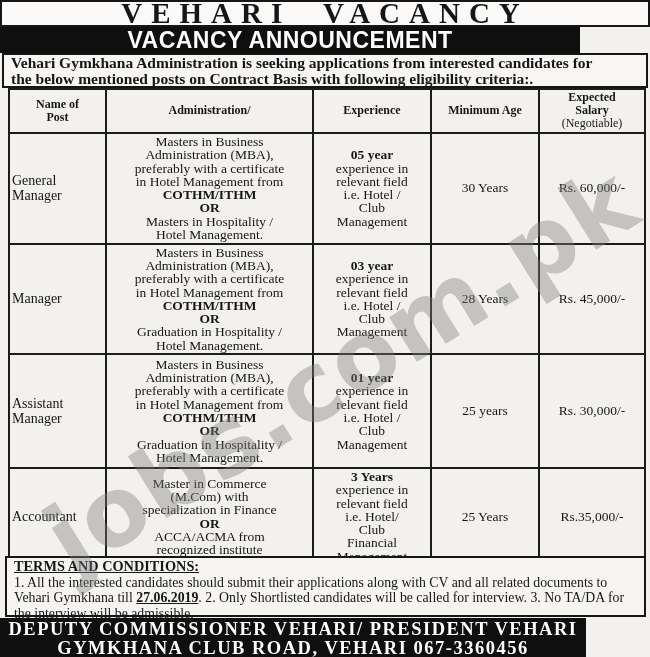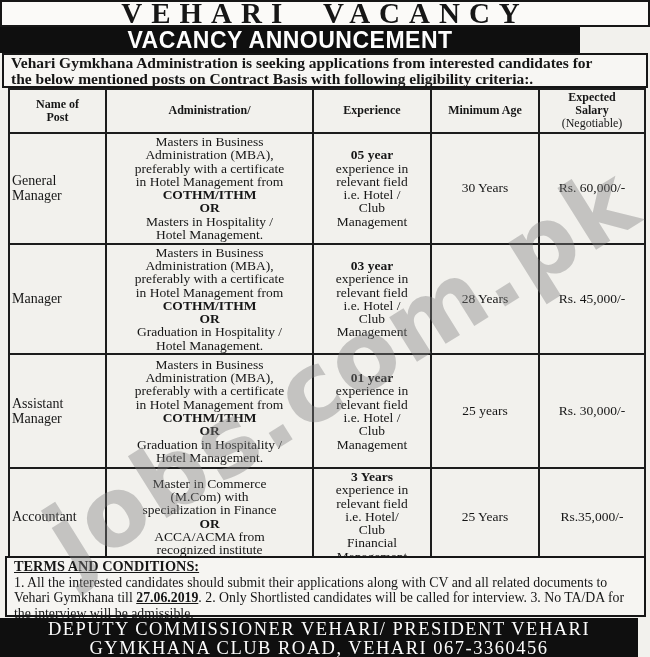--- a/index.html
+++ b/index.html
@@ -88,25 +88,25 @@
     font-size: 13.8px;
     line-height: 15.7px;
   }
   .terms-heading {
     font-weight: bold;
     text-decoration: underline;
     font-size: 14.3px;
   }
   .footer {
     position: absolute; left: 0; top: 618px;
-    width: 638px; height: 39px;
+    width: 586px; height: 39px;
     background: #0f0f0f;
     color: #fcfcfc;
     text-align: center;
-    font-weight: normal;
+    font-weight: bold;
     font-size: 18.5px;
     line-height: 18.5px;
     letter-spacing: 1.5px;
     padding-top: 2px;
   }
   .watermark {
     position: absolute;
     left: 5px; top: 318px;
     width: 660px;
     text-align: center;

